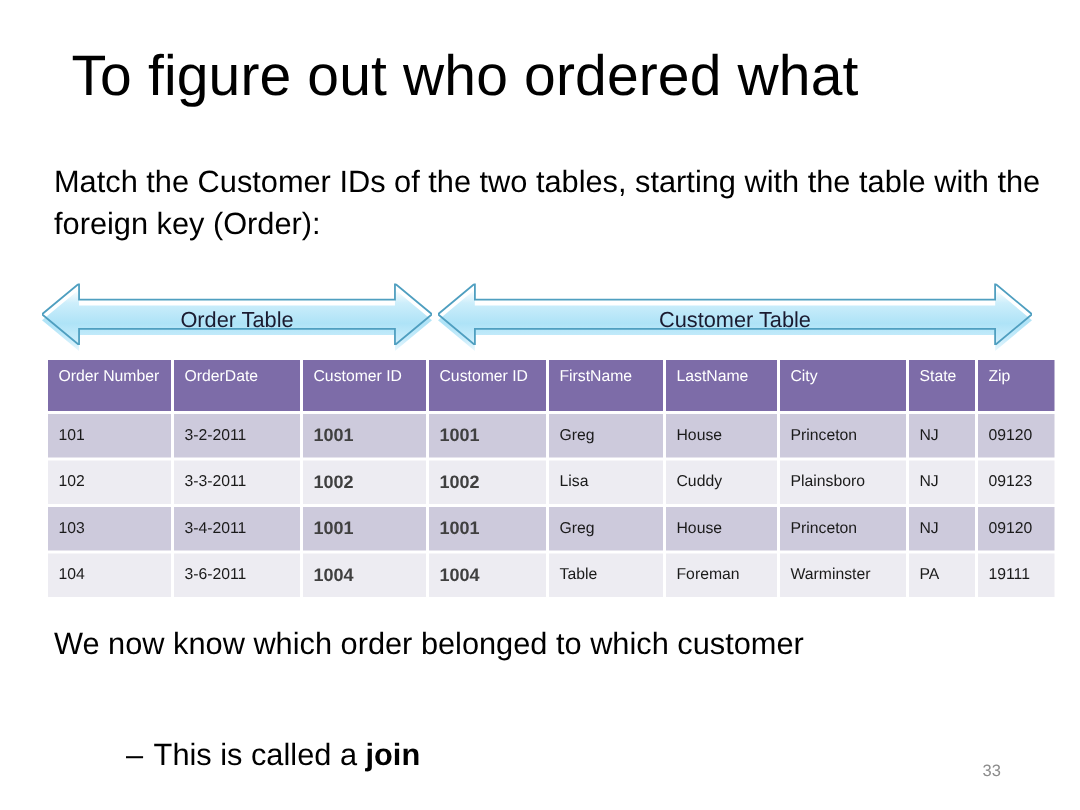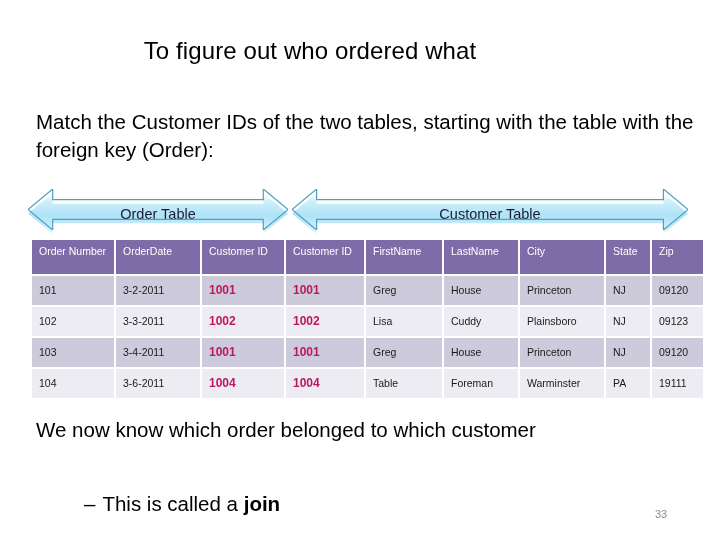--- a/index.html
+++ b/index.html
@@ -16,21 +16,21 @@
     color: #000000;
   }
 
   
   .slide-title {
     position: absolute;
     left: 0;
     top: 32px;
     width: 620px;
     text-align: center;
-    font-size: 24px;
+    font-size: 38px;
     line-height: 38px;
     font-weight: 400;
     color: #000000;
     letter-spacing: 0.1px;
   }
 
   
   .intro-text {
     position: absolute;
     left: 36px;
@@ -124,21 +124,21 @@
   }
   .join-table tbody tr.row-odd td {
     background: #cdcadc;
   }
   .join-table tbody tr.row-even td {
     background: #edecf2;
     margin-left: 21px;
   }
   td.cell-highlight {
     font-weight: bold;
-    color: #be185d;
+    color: #404040;
     font-size: 12px;
   }
 
   
   .col-ordernum   { width: 82px; }
   .col-orderdate  { width: 84px; }
   .col-custid-a   { width: 82px; }
   .col-custid-b   { width: 78px; }
   .col-firstname  { width: 76px; }
   .col-lastname   { width: 74px; }

